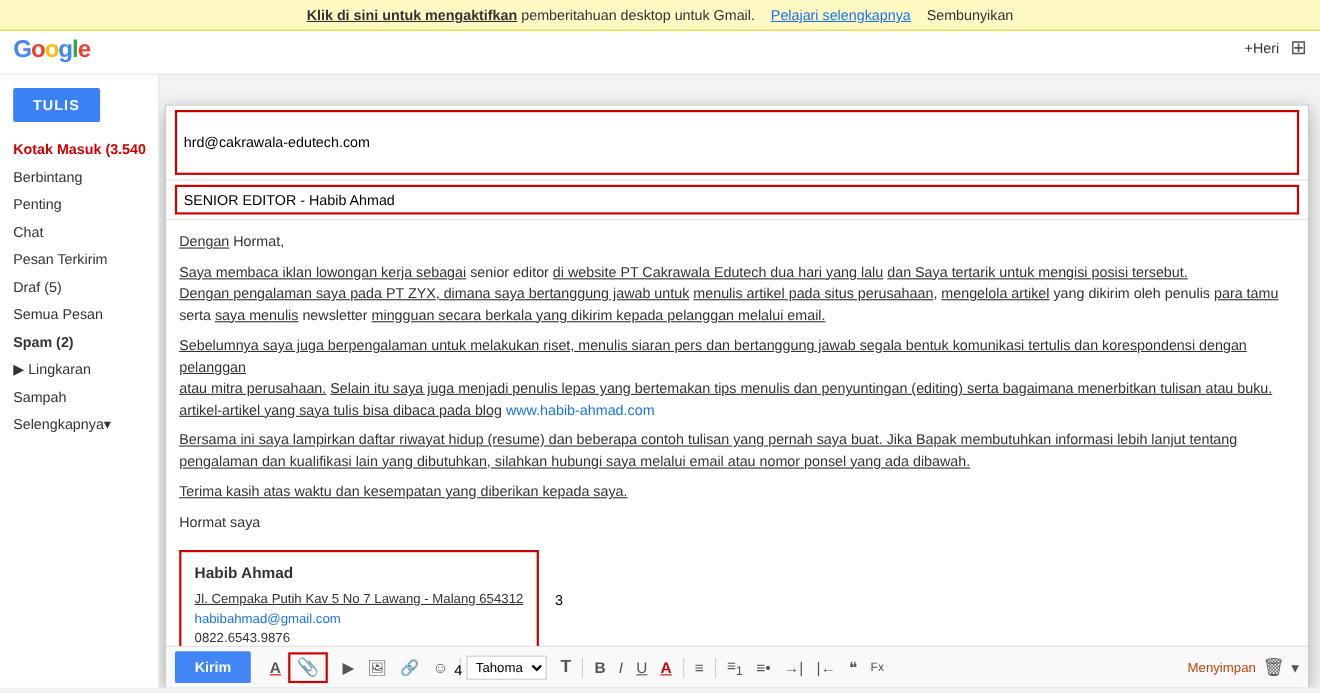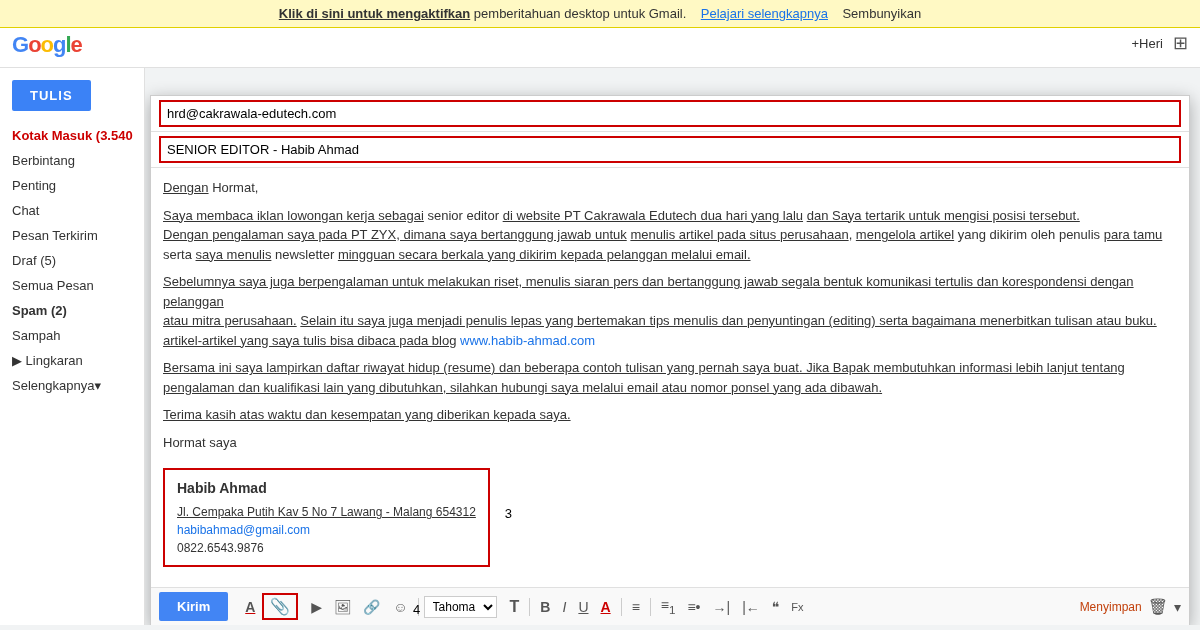--- a/index.html
+++ b/index.html
@@ -300,37 +300,37 @@
     <div class="sidebar-item">
       <span>Draf (5)</span>
     </div>
     <div class="sidebar-item">
       <span>Semua Pesan</span>
     </div>
     <div class="sidebar-item bold">
       <span>Spam (2)</span>
     </div>
     <div class="sidebar-item">
+      <span>▶ Lingkaran</span>
+    </div>
+    <div class="sidebar-item">
       <span>Sampah</span>
     </div>
     <div class="sidebar-item">
-      <span>▶ Lingkaran</span>
-    </div>
-    <div class="sidebar-item">
       <span>Selengkapnya▾</span>
     </div>
   </div>
 
   <div class="content-area">
 
     <div class="compose-window">
 
 
       <div class="compose-to-row" style="position:relative;">
-        <input type="text" style="width: 100%; border: 2px solid rgb(204, 0, 0); padding: 4px 6px; font-size: 13px; outline: none;" value="hrd@cakrawala-edutech.com">
+        <input type="text" style="width: 100%; border: 2px solid rgb(204, 0, 0); padding: 20px 6px; font-size: 13px; outline: none;" value="hrd@cakrawala-edutech.com">
         <span class="number-badge" style="position:absolute; right:-18px; top:50%; transform:translateY(-50%); color:#000; font-size:13px;">1</span>
       </div>
 
       <div class="compose-subject-row" style="position:relative;">
         <input type="text" style="width: 100%; border: 2px solid rgb(204, 0, 0); padding: 4px 6px; font-size: 13px; outline: none;" value="SENIOR EDITOR - Habib Ahmad">
         <span class="number-badge" style="position:absolute; right:-18px; top:50%; transform:translateY(-50%); color:#000; font-size:13px;">2</span>
       </div>
 
       <div class="compose-body">
         <p><u>Dengan</u> Hormat,</p>

